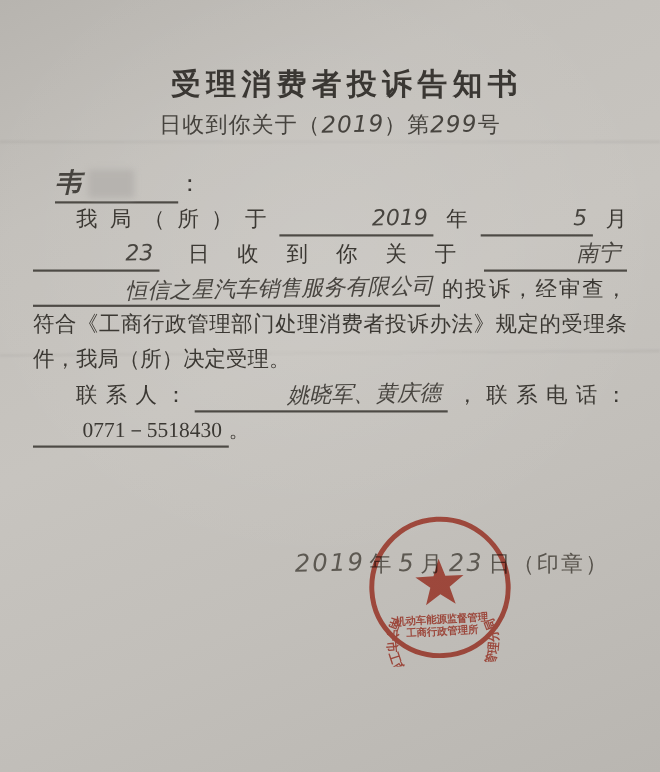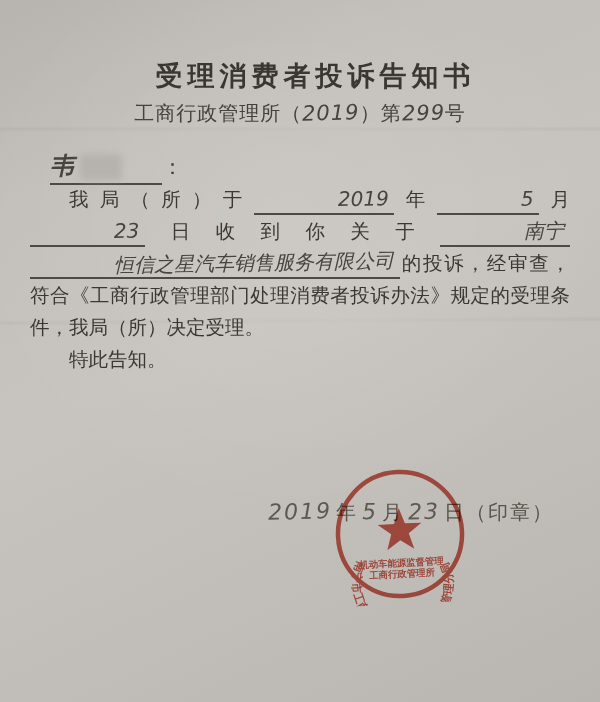--- a/index.html
+++ b/index.html
@@ -122,29 +122,29 @@
 </head>
 <body>
 
 <div class="photo">
 
   <div class="crease1"></div>
   <div class="crease2"></div>
 
   <div class="title">受理消费者投诉告知书</div>
 
-  <div class="docnum"><span>工商行政管理所（</span><span class="hand">2019</span><span>）第</span><span class="hand">299</span><span>号</span></div>
+  <div class="docnum"><span>日收到你关于（</span><span class="hand">2019</span><span>）第</span><span class="hand">299</span><span>号</span></div>
 
   <div class="salutation"><span class="salu-line"><span class="hand">韦</span><span class="blur-patch"></span></span><span>：</span></div>
 
   <div class="content">
     <p class="body-par"><span>我局（所）于</span><span class="fill w-year"><span class="hand">2019</span></span><span>年</span><span class="fill w-month"><span class="hand">5</span></span><span>月</span><span class="fill w-day"><span class="hand">23</span></span><span>日收到你关于</span><span class="fill w-city"><span class="hand">南宁</span></span><span class="fill"><span class="hand">恒信之星汽车销售服务有限公司</span></span><span>的投诉，经审查，符合《工商行政管理部门处理消费者投诉办法》规定的受理条件，我局（所）决定受理。</span></p>
 
+    <p class="contact-par"><span>联系人：</span><span class="fill w-names"><span class="hand">姚晓军、黄庆德</span></span><span>，联系电话：</span><span class="fill w-phone"><span>0771－5518430</span></span><span>。</span></p>
 
-    <p class="closing-par">特此告知。</p>
   </div>
 
   <div class="dateline"><span class="hand">2019</span><span>年</span><span class="hand">5</span><span>月</span><span class="hand">23</span><span>日（印章）</span></div>
 
   <svg class="seal" viewBox="0 0 140 140" aria-hidden="true">
     <defs>
       <path id="sealArc" d="M 26.7,95 A 50,50 0 1 0 113.3,95" fill="none"></path>
     </defs>
     <circle cx="70" cy="70" r="62" fill="none" stroke="currentColor" stroke-width="4.5"></circle>
     <polygon fill="currentColor" points="70,44 75.4,59.6 91.9,59.9 78.8,69.8 83.5,85.6 70,76.2 56.5,85.6 61.2,69.8 48.1,59.9 64.6,59.6"></polygon>

